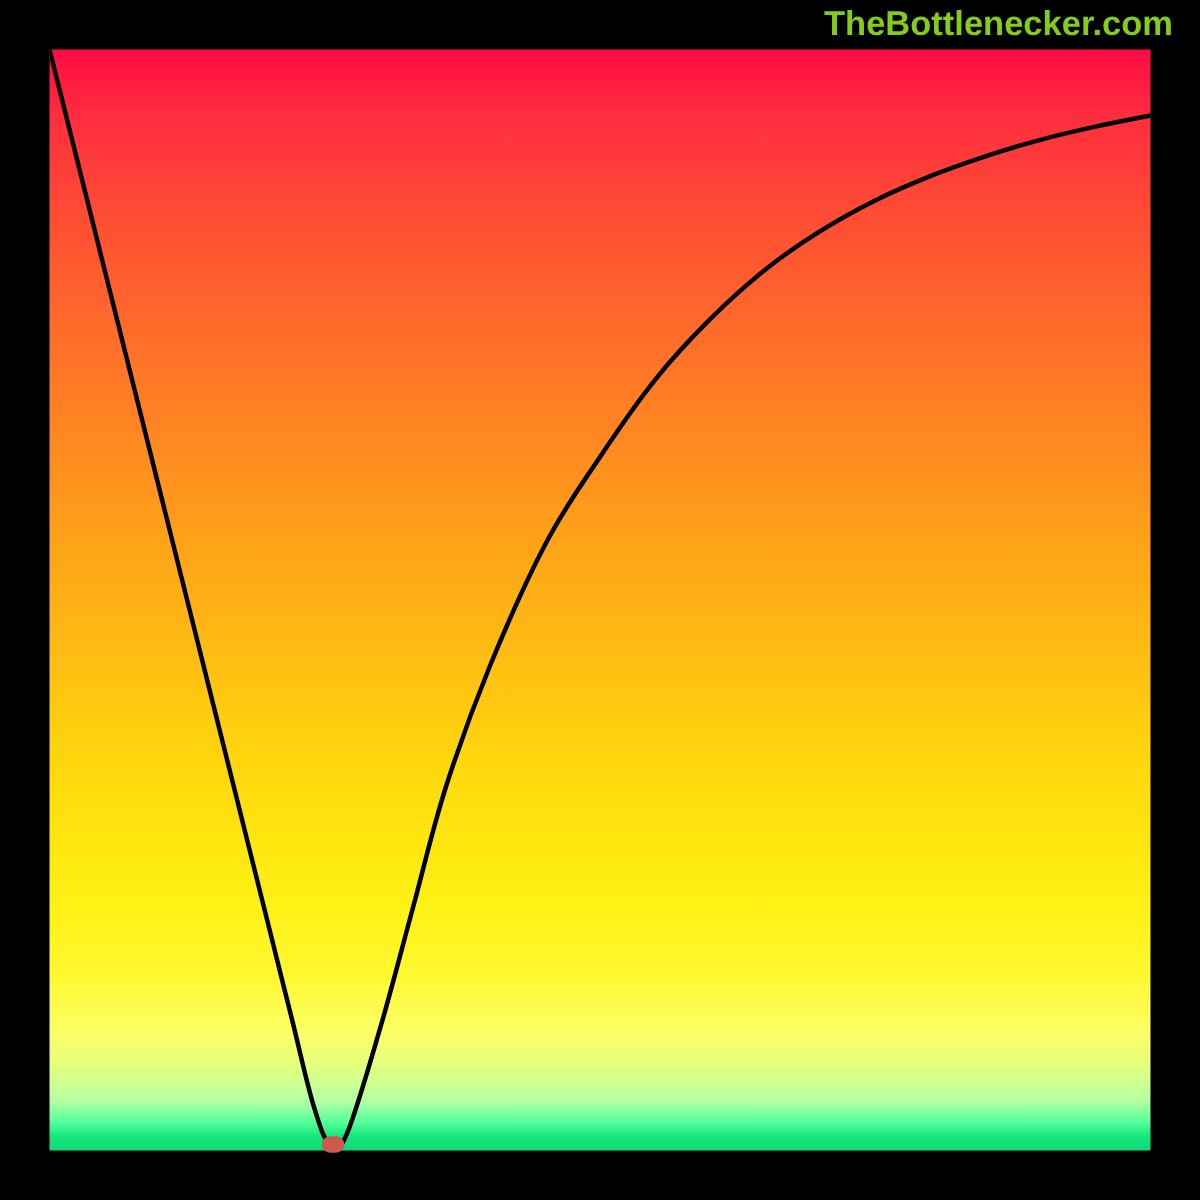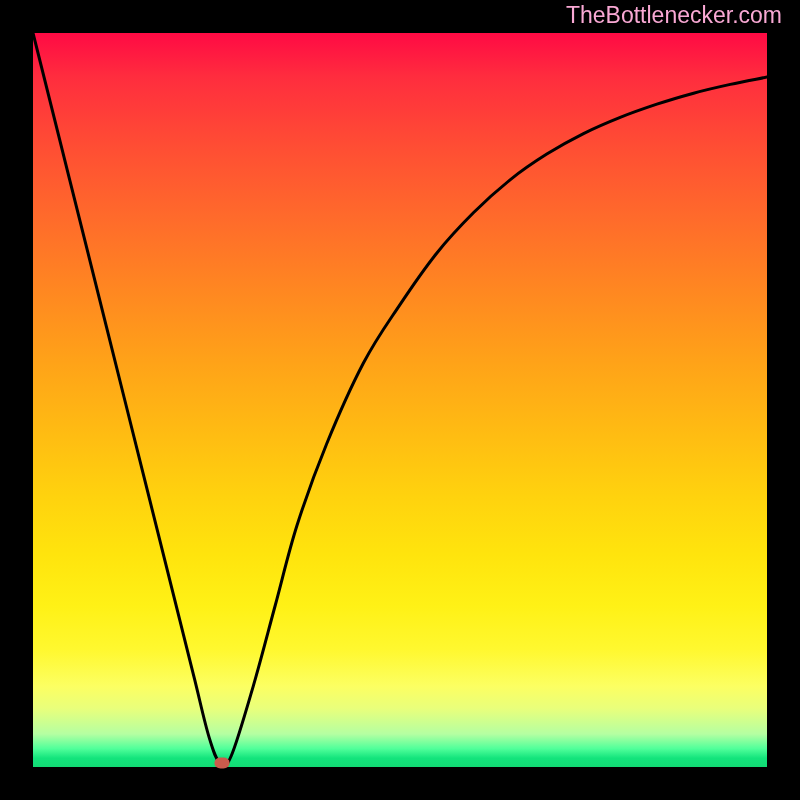--- a/index.html
+++ b/index.html
@@ -14,23 +14,23 @@
   .frame {
     position: relative;
     width: 800px;
     height: 800px;
     background: #000;
   }
   .watermark {
     position: absolute;
     top: 2px;
     right: 18px;
-    color: #f9a8d4;
+    color: #84cc16;
     font-size: 23px;
-    font-weight: 400;
+    font-weight: 700;
     letter-spacing: 0px;
     z-index: 50;
   }
   .plot-area {
     position: absolute;
     left: 33px;
     top: 33px;
     width: 734px;
     height: 734px;
     

